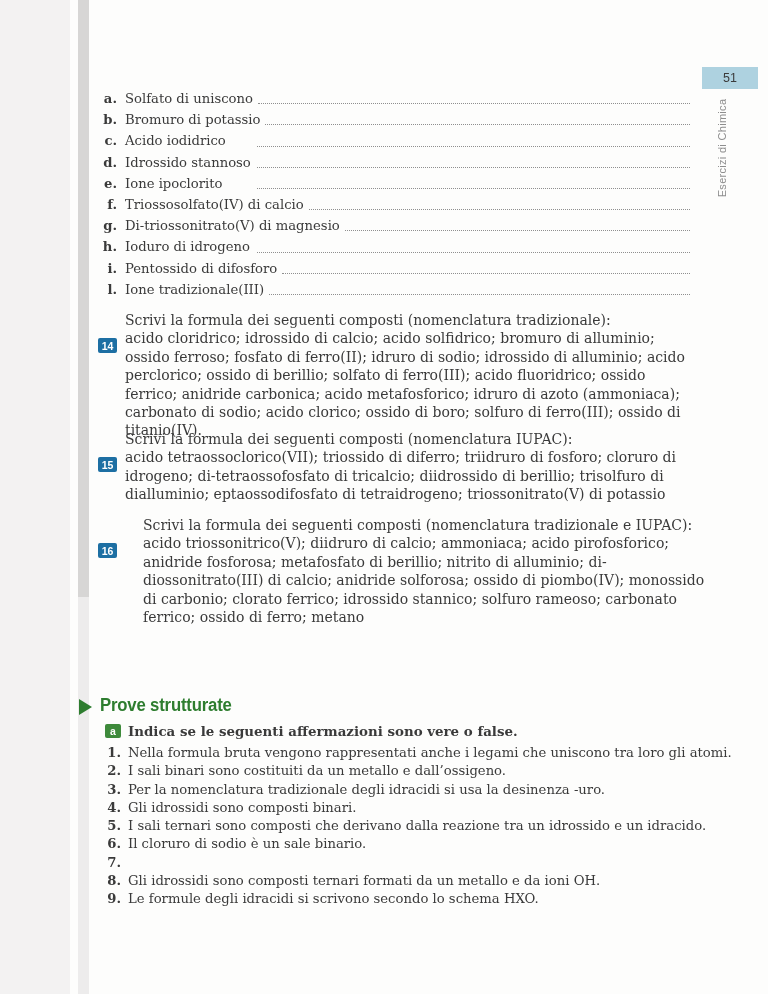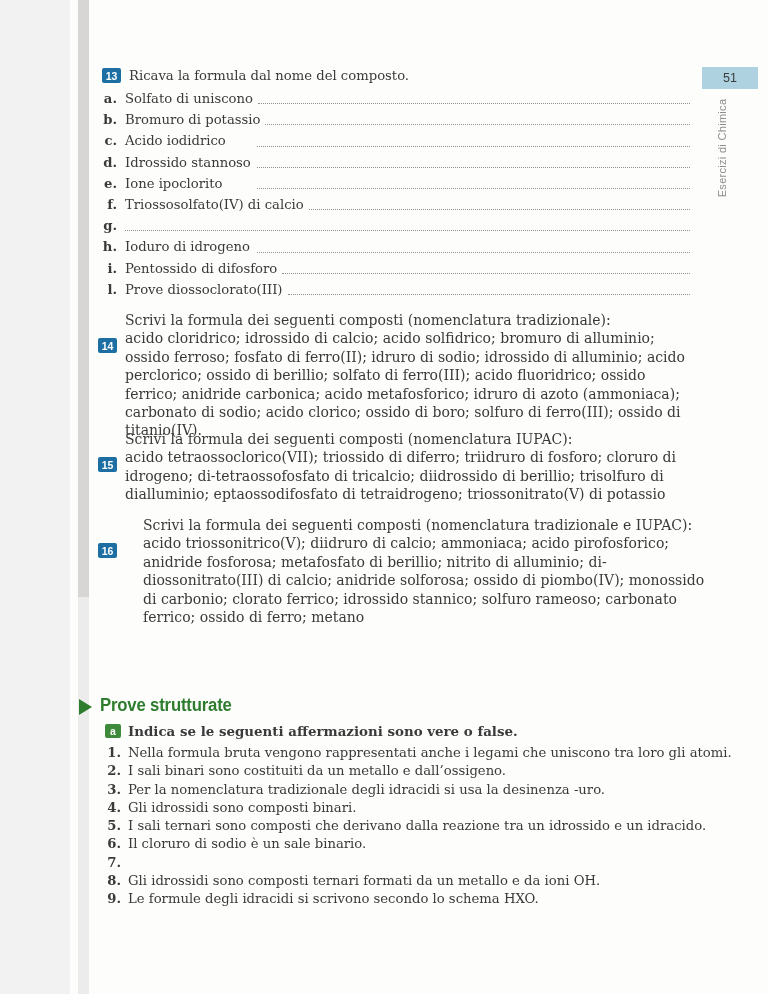--- a/index.html
+++ b/index.html
@@ -80,24 +80,20 @@
 
   <div class="outer-band"></div>
   <div class="rule-top"></div>
   <div class="rule-bottom"></div>
 
   <div class="page-num-box">
     <span>51</span>
   </div>
   <div class="side-label">Esercizi di Chimica</div>
 
-  <div class="ex13-header">
-    <span class="badge-blue">13</span>
-    <span class="title">Ricava la formula dal nome del composto.</span>
-  </div>
 
   <div class="ex13-items">
     <div class="dot-row">
       <span class="letter">a.</span>
       <span class="label">Solfato di uniscono</span>
       <span class="dots"></span>
     </div>
     <div class="dot-row">
       <span class="letter">b.</span>
       <span class="label">Bromuro di potassio</span>
@@ -118,35 +114,36 @@
       <span class="label">Ione ipoclorito</span>
       <span class="dots"></span>
     </div>
     <div class="dot-row">
       <span class="letter">f.</span>
       <span class="label">Triossosolfato(IV) di calcio</span>
       <span class="dots"></span>
     </div>
     <div class="dot-row">
       <span class="letter">g.</span>
+      <span class="label">Di-triossonitrato(V) di magnesio</span>
       <span class="dots"></span>
     </div>
     <div class="dot-row">
       <span class="letter">h.</span>
       <span class="label">Ioduro di idrogeno</span>
       <span class="dots"></span>
     </div>
     <div class="dot-row">
       <span class="letter">i.</span>
       <span class="label">Pentossido di difosforo</span>
       <span class="dots"></span>
     </div>
     <div class="dot-row">
       <span class="letter">l.</span>
-      <span class="label">Prove diossoclorato(III)</span>
+      <span class="label">Ione tradizionale(III)</span>
       <span class="dots"></span>
     </div>
   </div>
 
   <span class="badge-blue badge-abs" style="top:314px;">14</span>
   <div class="para-block" style="top:311px;">
     <div class="para-title">Scrivi la formula dei seguenti composti (nomenclatura tradizionale):</div>
     <div class="para-body">acido cloridrico; idrossido di calcio; acido solfidrico; bromuro di alluminio; ossido ferroso; fosfato di ferro(II); idruro di sodio; idrossido di alluminio; acido perclorico; ossido di berillio; solfato di ferro(III); acido fluoridrico; ossido ferrico; anidride carbonica; acido metafosforico; idruro di azoto (ammoniaca); carbonato di sodio; acido clorico; ossido di boro; solfuro di ferro(III); ossido di titanio(IV).</div>
   </div>
 

